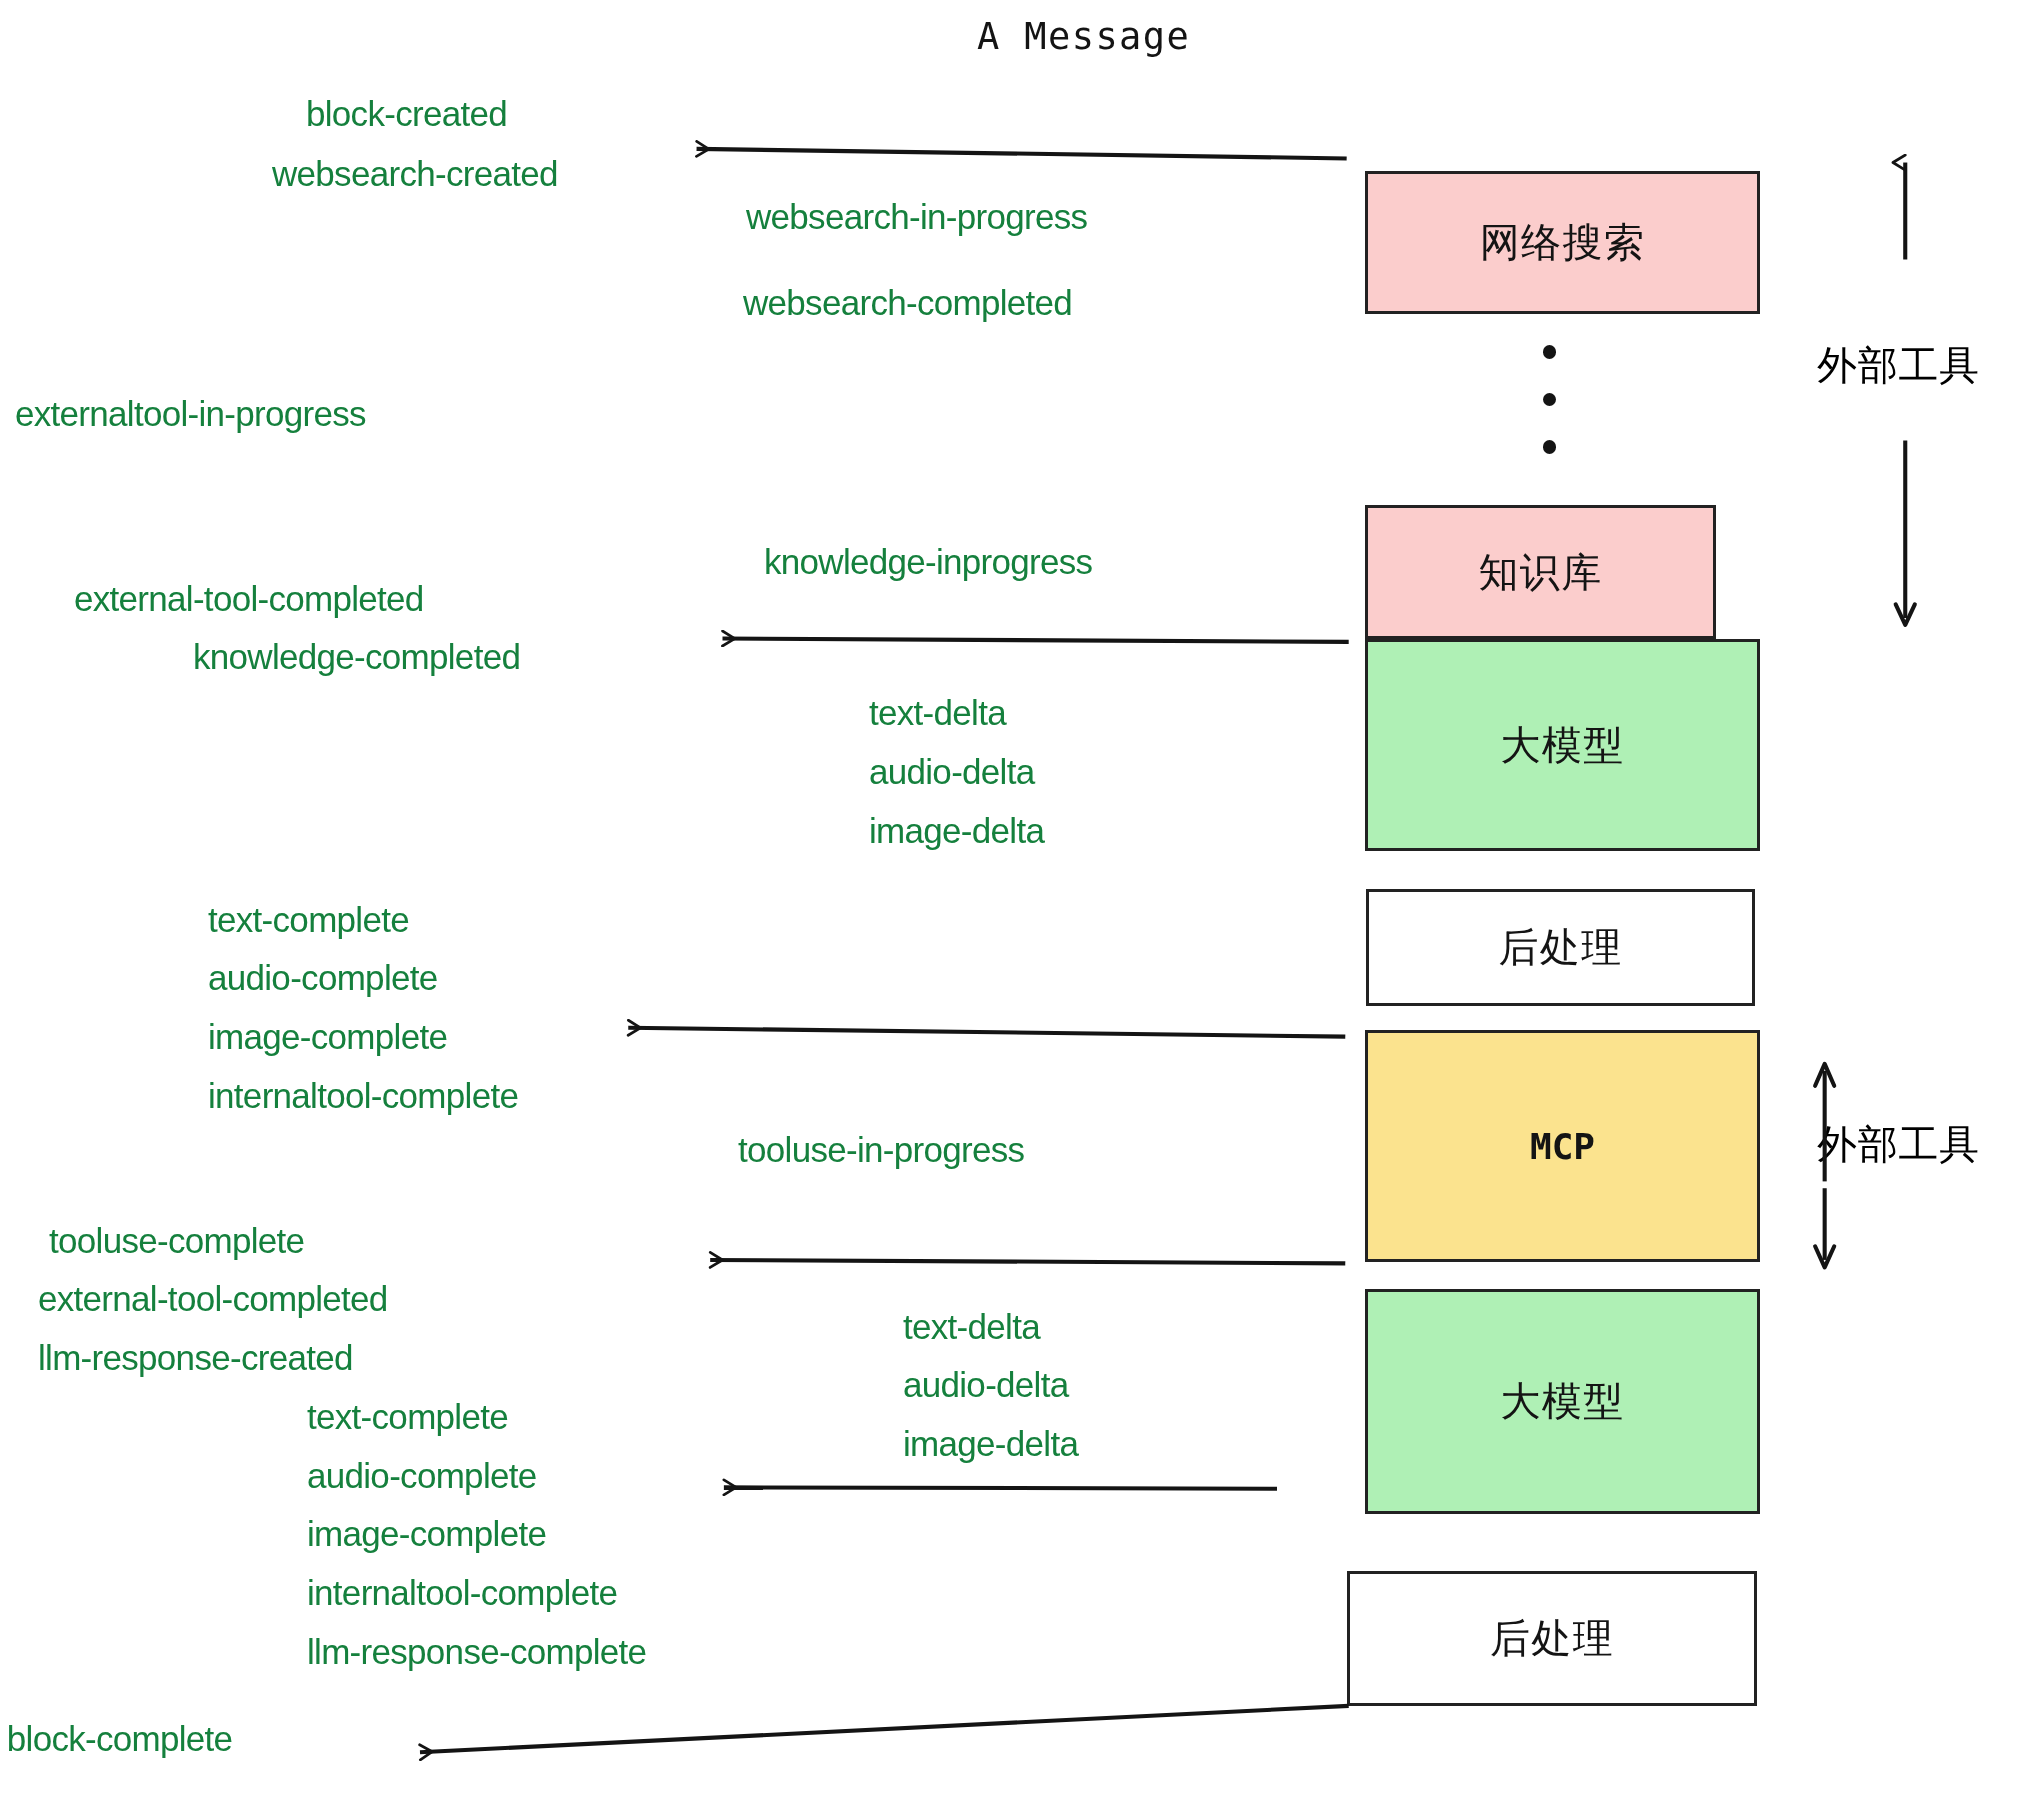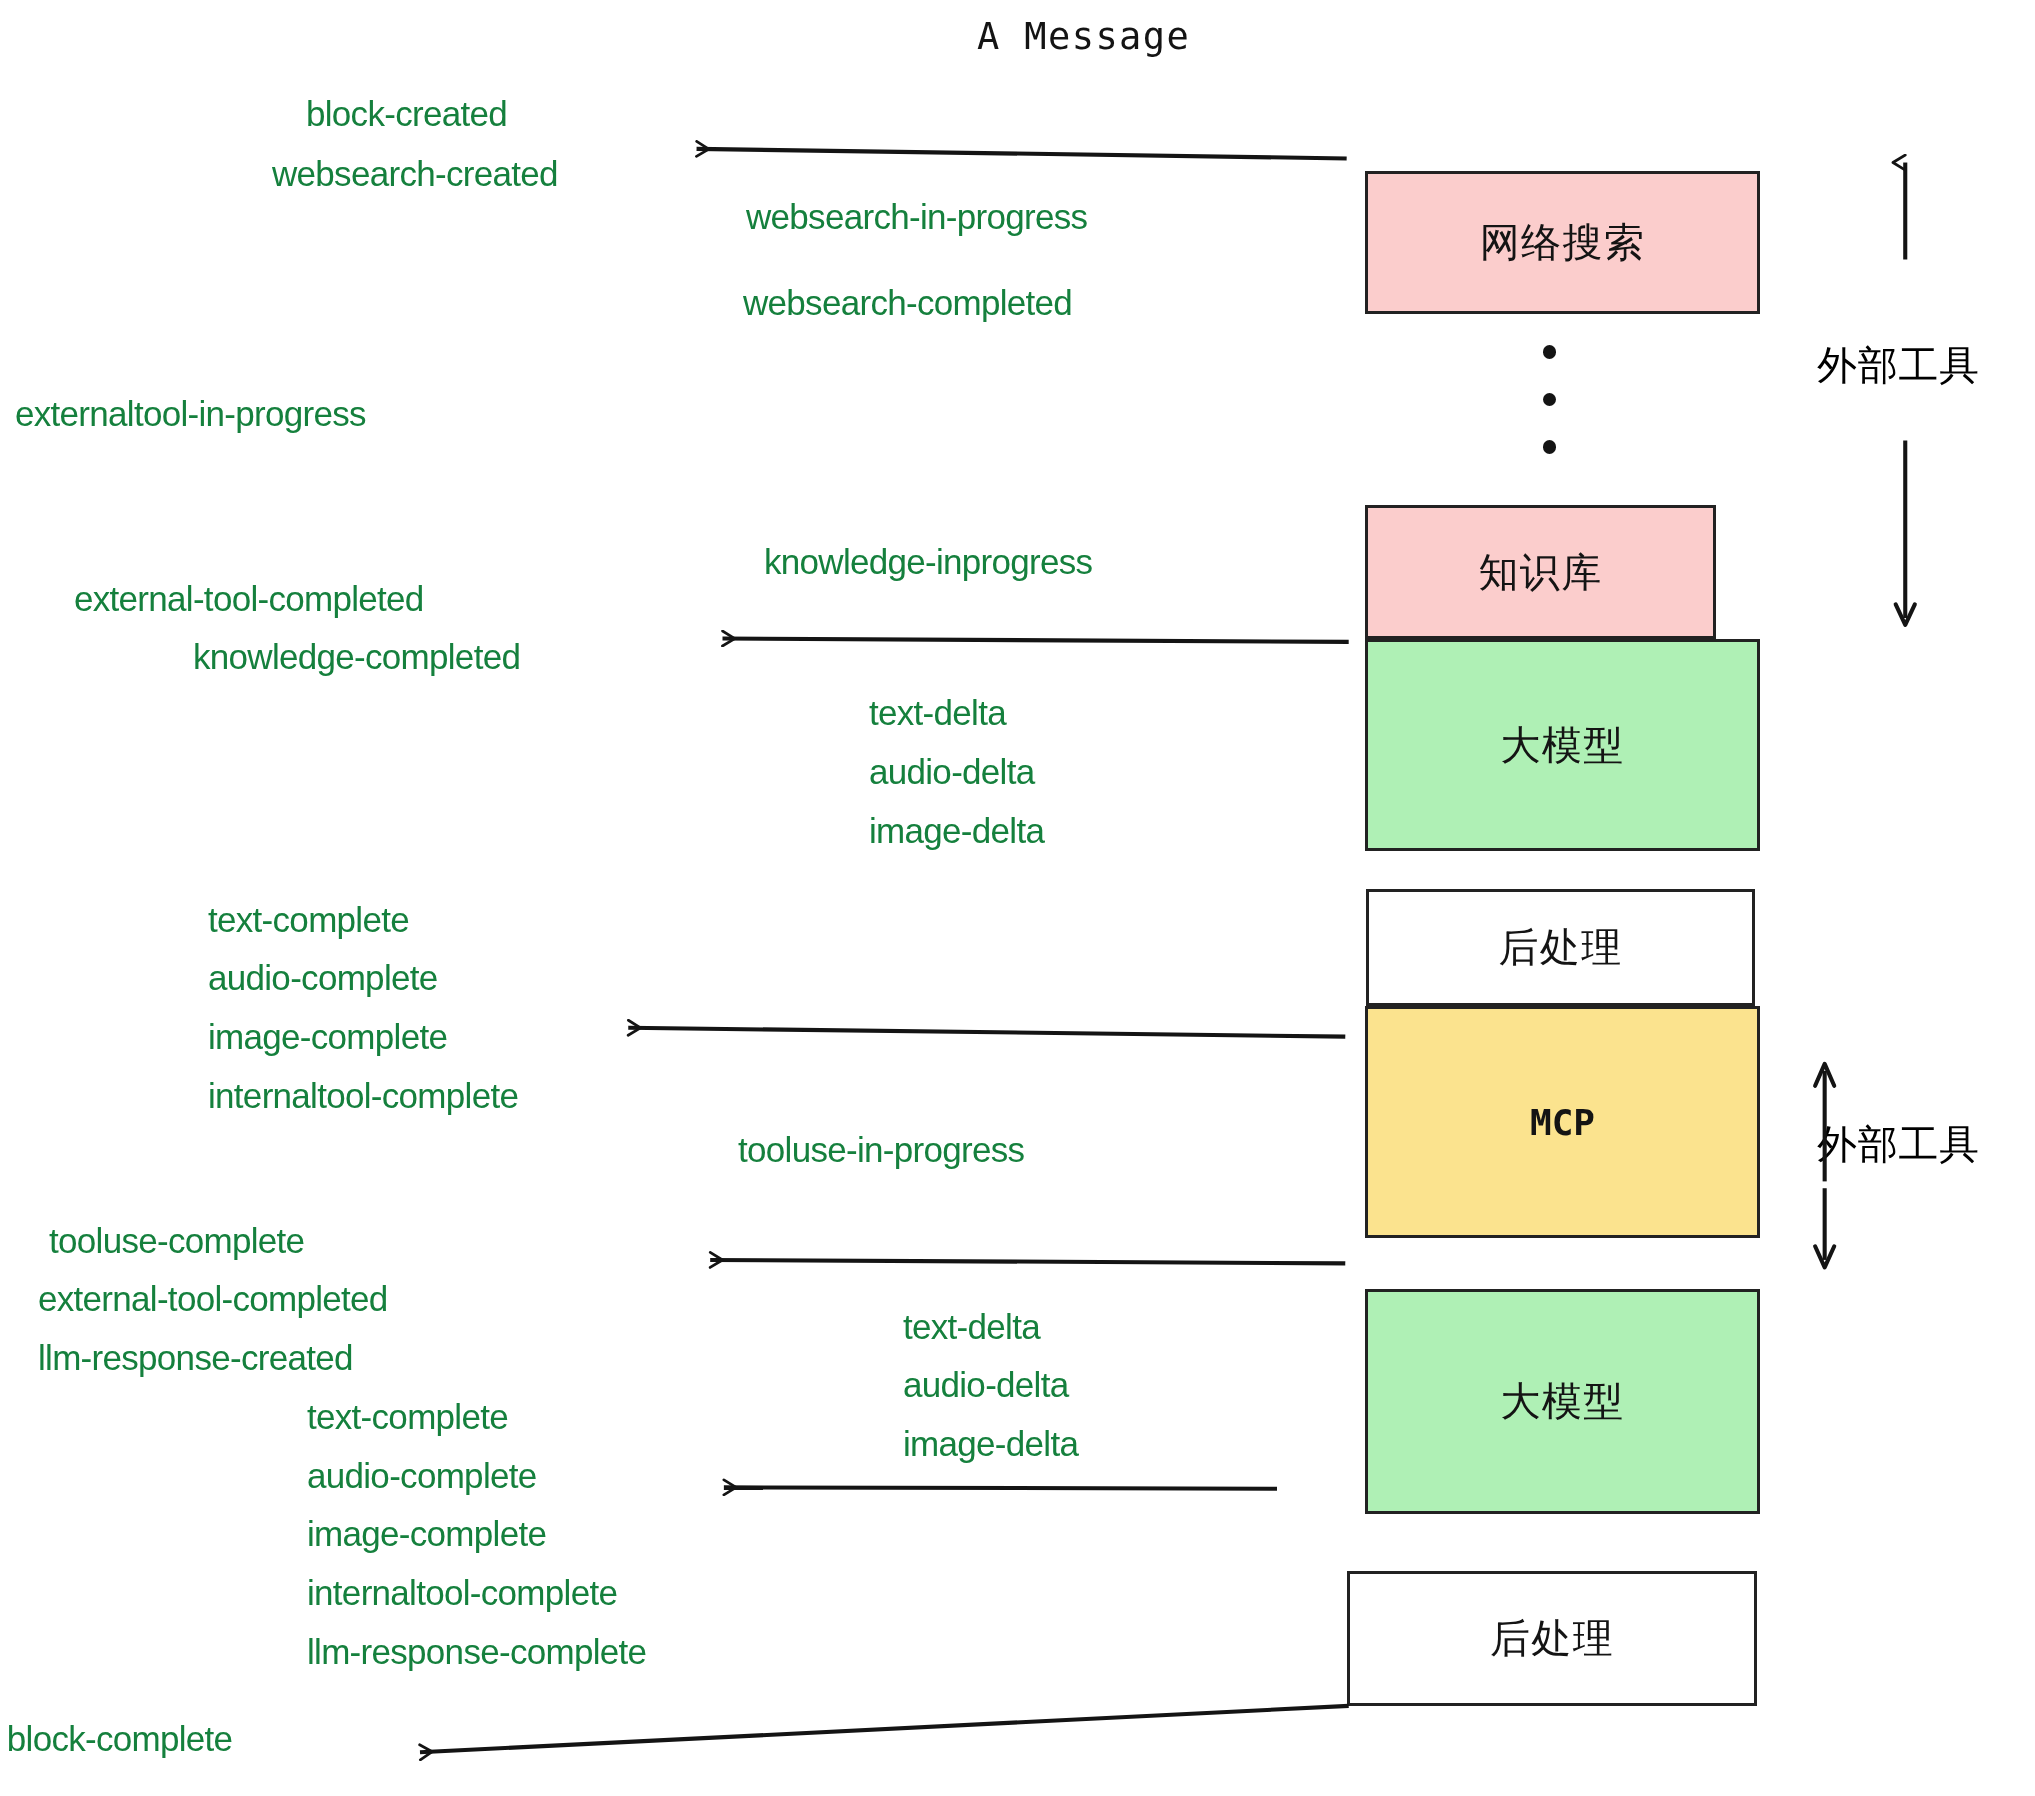--- a/index.html
+++ b/index.html
@@ -139,21 +139,21 @@
   </div>
 
   <div class="box" style="left:1365px; top:639px; width:395px; height:212px; background:#AFF0B5;">
     <span>大模型</span>
   </div>
 
   <div class="box" style="left:1366px; top:889px; width:389px; height:117px; background:#FFFFFF;">
     <span>后处理</span>
   </div>
 
-  <div class="box mono-label" style="left:1365px; top:1006px; width:395px; height:232px; background:#FBE38E;">
+  <div class="box mono-label" style="left:1365px; top:1030px; width:395px; height:232px; background:#FBE38E;">
     <span>MCP</span>
   </div>
 
   <div class="box" style="left:1365px; top:1289px; width:395px; height:225px; background:#AFF0B5;">
     <span>大模型</span>
   </div>
 
   <div class="box" style="left:1347px; top:1571px; width:410px; height:135px; background:#FFFFFF;">
     <span>后处理</span>
   </div>

